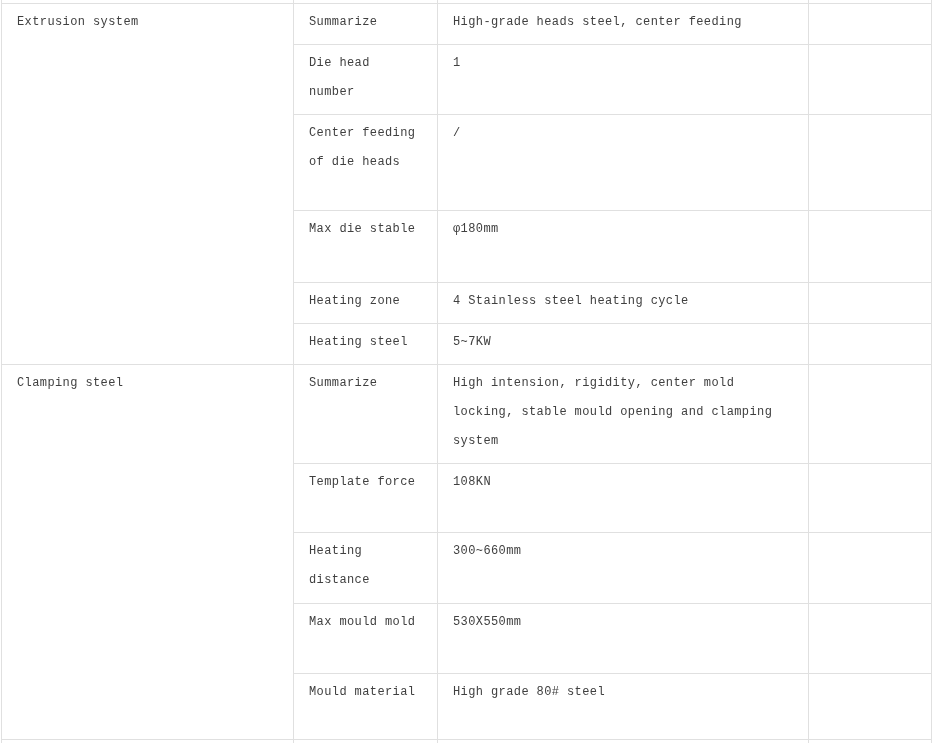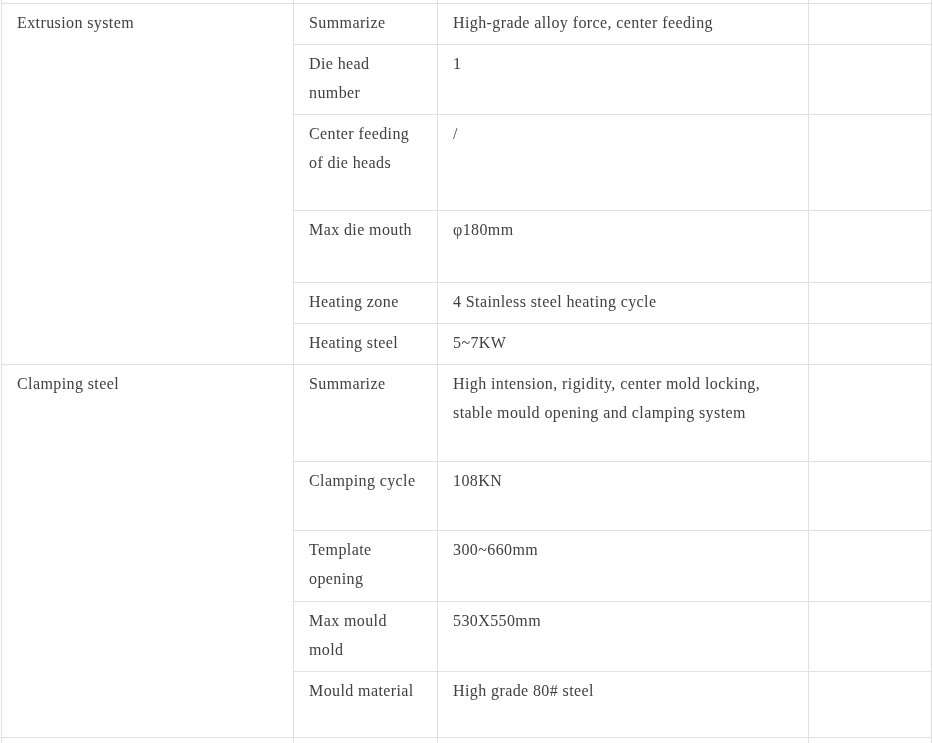--- a/index.html
+++ b/index.html
@@ -13,22 +13,22 @@
   table.spec-table {
     border-collapse: collapse;
     table-layout: fixed;
     width: 930px;
     margin-left: 1px;
     margin-top: 0;
   }
   table.spec-table td {
     border: 1px solid #e0e0e0;
     vertical-align: top;
-    font-family: Liberation Serif, serif;
-    font-size: 16px;
+    font-family: Liberation Mono, monospace;
+    font-size: 12px;
     line-height: 29px;
     letter-spacing: 0.4px;
     color: #404040;
     padding: 4px 15px 7px 15px;
     word-wrap: break-word;
   }
   td.c2 { padding-right: 19px; }
   td.c3 { padding-right: 45px; }
   tr.sliver td {
     border-top: none;
@@ -53,35 +53,35 @@
     <tr class="sliver sliver-top">
       <td class="c1"></td>
       <td class="c2"></td>
       <td class="c3"></td>
       <td class="c4"></td>
     </tr>
 
     <tr style="height:40px">
       <td class="c1" rowspan="6">Extrusion system</td>
       <td class="c2">Summarize</td>
-      <td class="c3">High-grade alloy force, center feeding</td>
+      <td class="c3">High-grade heads steel, center feeding</td>
       <td class="c4"></td>
     </tr>
     <tr style="height:69px">
       <td class="c2">Die head number</td>
       <td class="c3">1</td>
       <td class="c4"></td>
     </tr>
     <tr style="height:96px">
       <td class="c2">Center feeding of die heads</td>
       <td class="c3">/</td>
       <td class="c4"></td>
     </tr>
     <tr style="height:72px">
-      <td class="c2">Max die mouth</td>
+      <td class="c2">Max die stable</td>
       <td class="c3">φ180mm</td>
       <td class="c4"></td>
     </tr>
     <tr style="height:41px">
       <td class="c2">Heating zone</td>
       <td class="c3">4 Stainless steel heating cycle</td>
       <td class="c4"></td>
     </tr>
     <tr style="height:41px">
       <td class="c2">Heating steel</td>
@@ -89,26 +89,26 @@
       <td class="c4"></td>
     </tr>
 
     <tr style="height:97px">
       <td class="c1" rowspan="5">Clamping steel</td>
       <td class="c2">Summarize</td>
       <td class="c3">High intension, rigidity, center mold locking, stable mould opening and clamping system</td>
       <td class="c4"></td>
     </tr>
     <tr style="height:69px">
-      <td class="c2">Clamping cycle</td>
+      <td class="c2">Template force</td>
       <td class="c3">108KN</td>
       <td class="c4"></td>
     </tr>
     <tr style="height:71px">
-      <td class="c2">Template opening</td>
+      <td class="c2">Heating distance</td>
       <td class="c3">300~660mm</td>
       <td class="c4"></td>
     </tr>
     <tr style="height:70px">
       <td class="c2">Max mould mold</td>
       <td class="c3">530X550mm</td>
       <td class="c4"></td>
     </tr>
     <tr style="height:66px">
       <td class="c2">Mould material</td>

